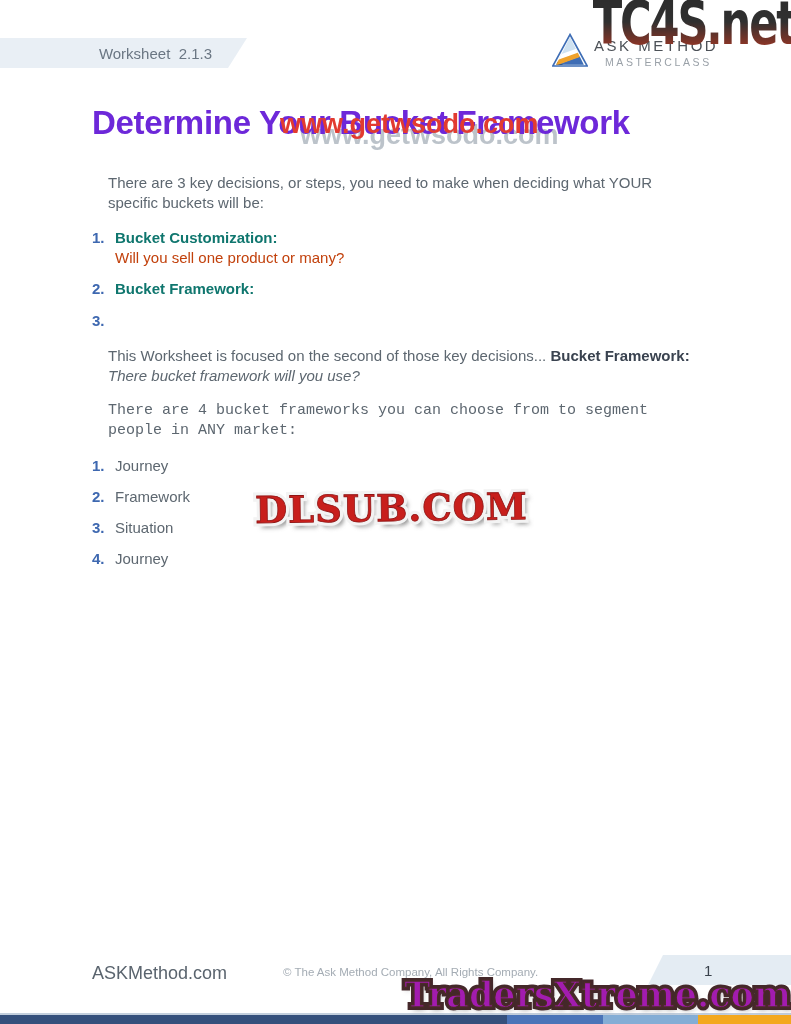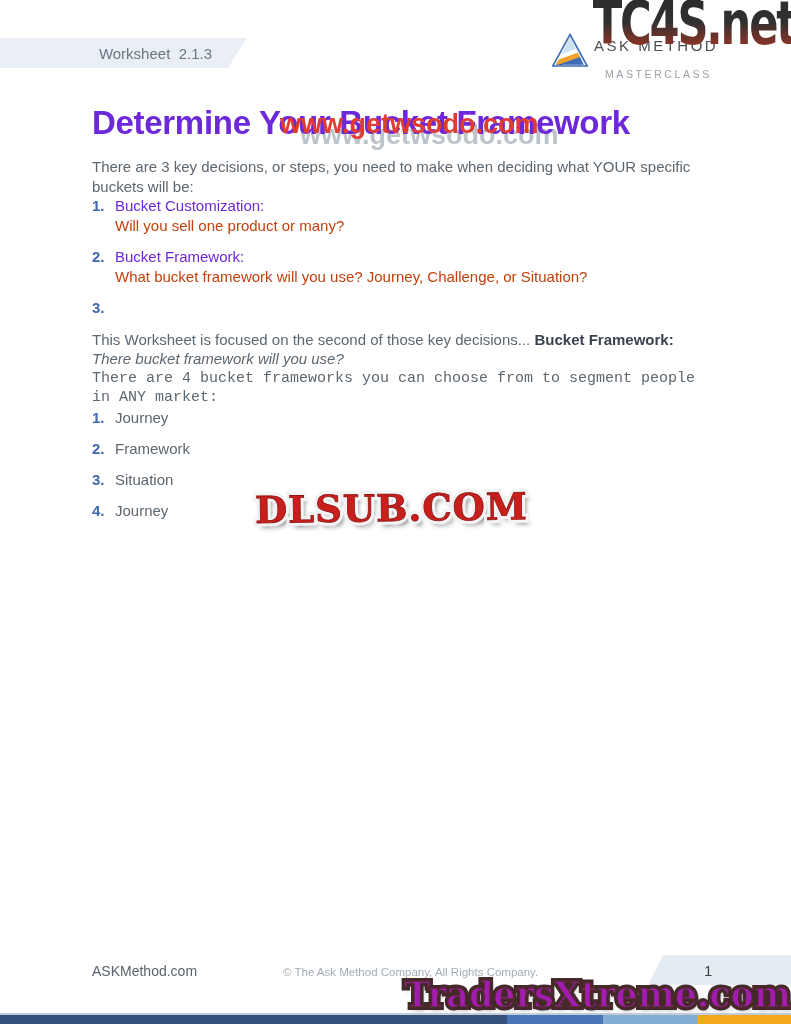--- a/index.html
+++ b/index.html
@@ -28,48 +28,48 @@
     clip-path:polygon(0 0,100% 0,calc(100% - 19px) 100%,0 100%);
     display:flex; align-items:center; justify-content:flex-end;
     padding-right:35px; color:#6a7683; font-size:15px; white-space:pre;
   }
 
   
   .logo { position:absolute; left:552px; top:31px; display:flex; z-index:2; }
   .logo-tri { width:36px; height:35px; margin-top:2px; }
   .logo-text { margin-left:6px; padding-top:6px; }
   .logo-line1 { font-size:15px; letter-spacing:2.5px; color:#4c5157; }
-  .logo-line2 { font-size:10.5px; letter-spacing:2.6px; color:#9aa1a8; margin-top:14px; margin-left:11px; }
+  .logo-line2 { font-size:10.5px; letter-spacing:2.6px; color:#9aa1a8; margin-top:2px; margin-left:11px; }
 
   
   .title-wrap { position:absolute; left:92px; top:103px; width:660px; height:48px; }
   .page-title {
     position:relative; z-index:2;
     font-size:33px; font-weight:bold; color:#6d28d9; letter-spacing:-0.3px;
     line-height:40px;
   }
   .wm-getwsodo-gray {
     position:absolute; left:208px; top:17px; z-index:1;
     font-size:27px; font-weight:600; color:#bcc3ca;
   }
   .wm-getwsodo-red {
     position:absolute; left:188px; top:6px; z-index:3;
     font-size:27px; font-weight:600; color:#e23b30;
   }
 
   
   .content { position:absolute; left:92px; top:157px; width:618px;
     font-size:15px; line-height:19.5px; color:#5d6770; z-index:2; }
-  .content p { margin:0; }
+  .content p { margin:16px; }
   .p-intro { margin-bottom:14px; }
   .dec-list, .fw-list { list-style:none; }
   .dec-item { display:flex; margin-bottom:12px; }
   .fw-item  { display:flex; margin-bottom:11.5px; }
   .li-num { width:23px; flex:0 0 23px; color:#3e68b0; font-weight:bold; }
-  .dec-title { font-weight:normal; color:#6d28d9;text-align:right; }
+  .dec-title { font-weight:bold; color:#0f766e;text-align:right; }
   .dec-desc { color:#c2410c; }
   .p-focus { margin-top:12px; }
   .b-dark { font-weight:bold; color:#3a4350; }
   .i-gray { font-style:italic; }
   .p-fw-intro { margin-top:13px; margin-bottom:11px;font-family:Liberation Mono, monospace; }
 
   
   .wm-dlsub {
     position:absolute; left:255px; top:486px; z-index:40;
     font-family:"DejaVu Serif",serif; font-weight:bold;
@@ -78,21 +78,21 @@
     transform:rotate(-0.8deg);
   }
   .wm-dlsub::before {
     content:attr(data-text);
     position:absolute; left:0; top:0; z-index:-1;
     color:#ffffff; -webkit-text-stroke:7px #f3f3f3;
     text-shadow:4px 5px 4px rgba(110,110,110,0.75);
   }
 
   
-  .footer-site { position:absolute; left:92px; top:963px; font-size:14px; color:#5a646e; z-index:2; }
+  .footer-site { position:absolute; left:92px; top:963px; font-size:18px; color:#5a646e; z-index:2; }
   .footer-copy { position:absolute; left:283px; top:966px; font-size:11.5px; color:#a4acb4; z-index:2; }
   .page-num-box {
     position:absolute; right:0; top:955px; width:143px; height:30px;
     background:#e4ecf3; z-index:1;
     clip-path:polygon(15px 0,100% 0,100% 100%,0 100%);
     display:flex; align-items:center;
     padding-left:56px; font-size:15px; color:#3a424c;
   }
 
   
@@ -162,21 +162,20 @@
         <span class="li-num">1.</span>
         <span>
           <span class="dec-title">Bucket Customization:</span><br>
           <span class="dec-desc">Will you sell one product or many?</span>
         </span>
       </li>
       <li class="dec-item">
         <span class="li-num">2.</span>
         <span>
           <span class="dec-title">Bucket Framework:</span><br>
-          <span class="dec-desc">What bucket framework will you use? Journey, Challenge, or Situation?</span>
         </span>
       </li>
       <li class="dec-item">
         <span class="li-num">3.</span>
       </li>
     </ol>
 
     <p class="p-focus"><span>This Worksheet is focused on the second of those key decisions... </span><span class="b-dark">Bucket Framework: </span><span class="i-gray">There bucket framework will you use?</span></p>
 
     <p class="p-fw-intro">There are 4 bucket frameworks you can choose from to segment people in ANY market:</p>

